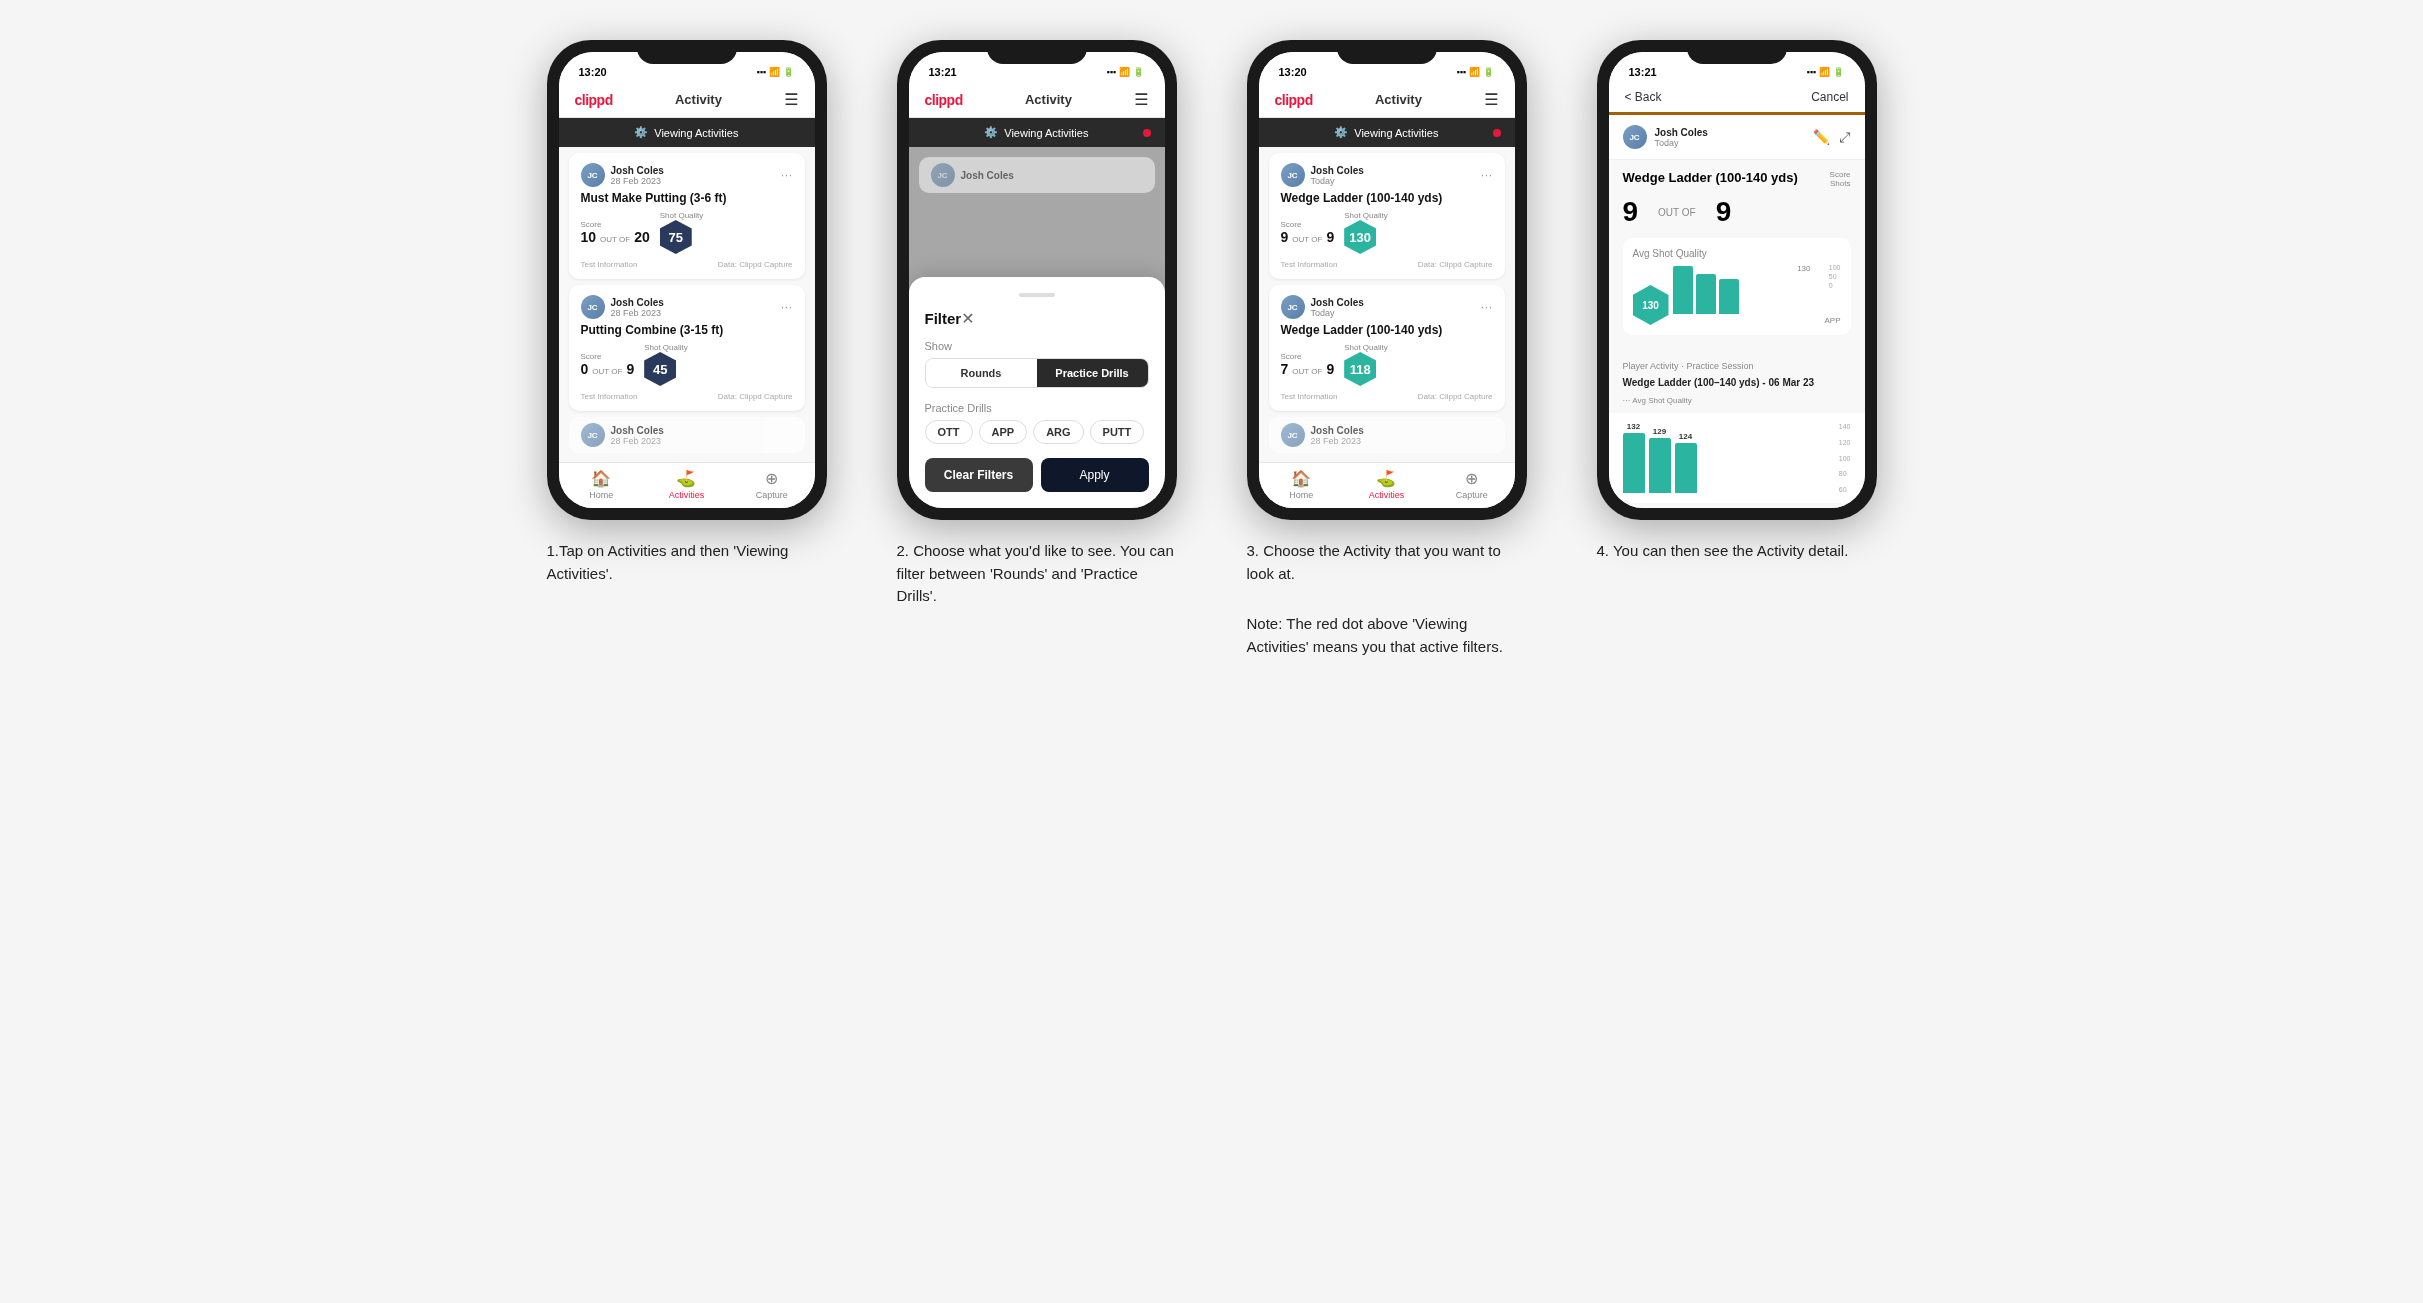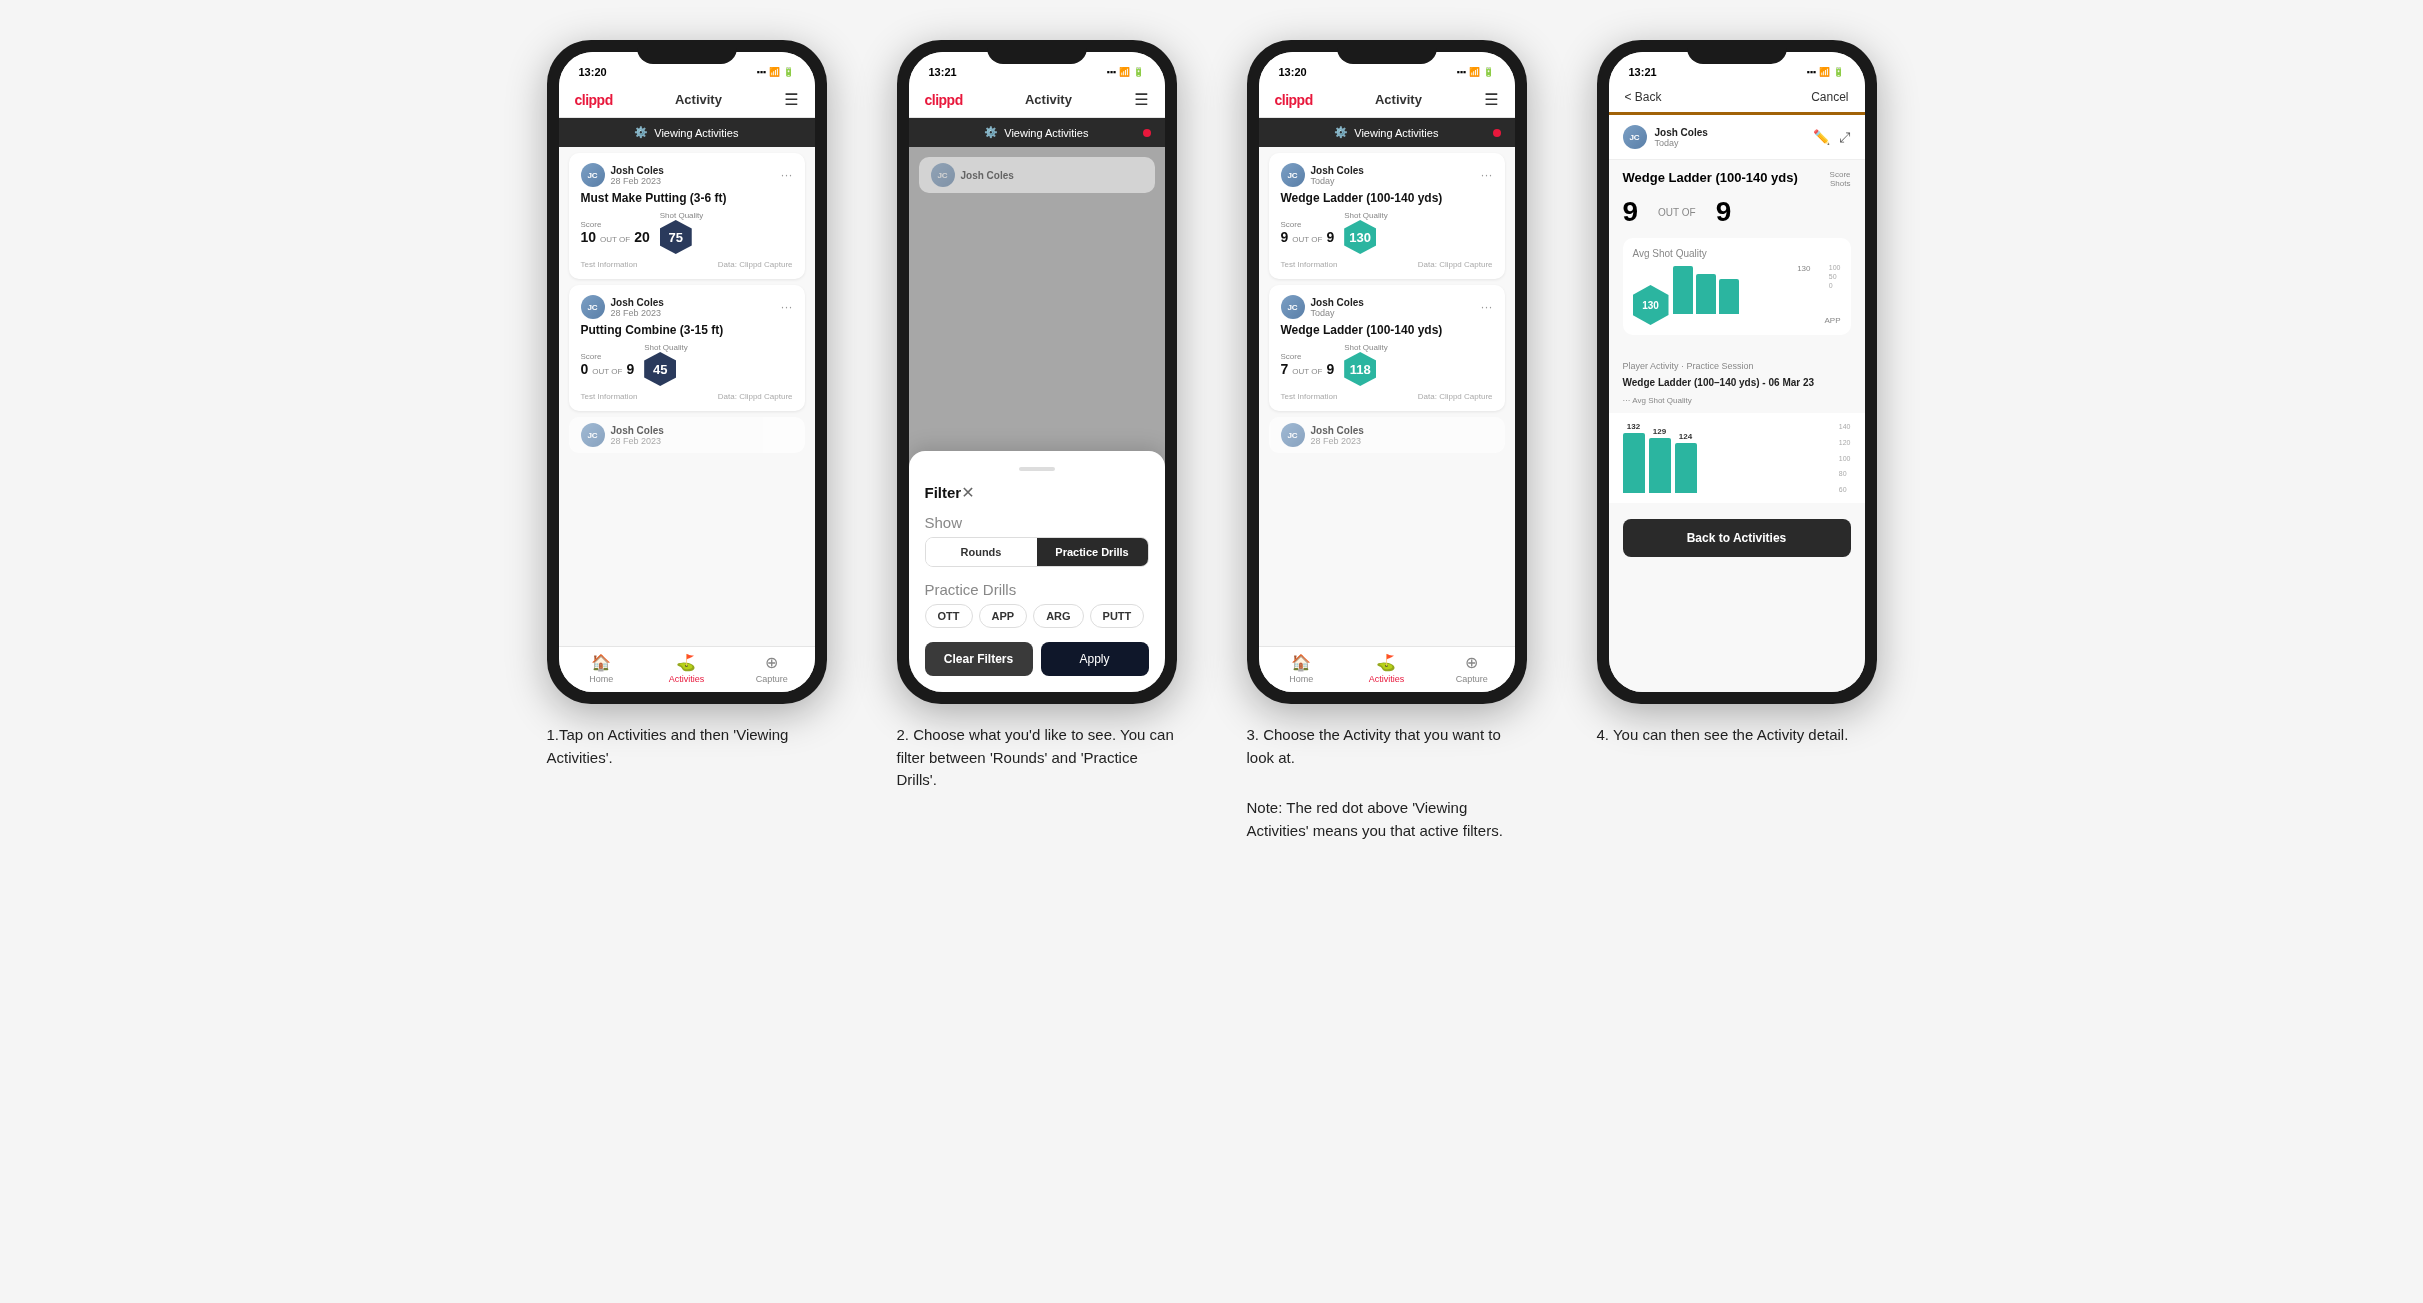--- a/index.html
+++ b/index.html
@@ -22,21 +22,21 @@
     .step-column {
       display: flex;
       flex-direction: column;
       align-items: center;
       gap: 20px;
       width: 320px;
     }
     
     .phone-frame {
       width: 280px;
-      height: 664px;
+      height: 480px;
       background: #1a1a1a;
       border-radius: 44px;
       padding: 12px;
       box-shadow: 0 10px 40px rgba(0,0,0,0.3);
       position: relative;
     }
     .phone-inner {
       width: 100%;
       height: 100%;
       background: #f0f0f0;
@@ -229,21 +229,21 @@
       margin: 0 auto 12px;
     }
     .filter-header {
       display: flex;
       justify-content: flex-start;
       align-items: center;
       margin-bottom: 12px;
     }
     .filter-title { font-size: 15px; font-weight: 700; color: #111; }
     .filter-close { font-size: 16px; color: #666; }
-    .filter-section-label { font-size: 15px; color: #888; margin-bottom: 6px; }
+    .filter-section-label { font-size: 11px; color: #888; margin-bottom: 6px; }
     .filter-toggle {
       display: flex;
       border: 1px solid #ddd;
       border-radius: 8px;
       overflow: hidden;
       margin-bottom: 14px;
     }
     .toggle-btn {
       flex: 1;
       padding: 8px;

